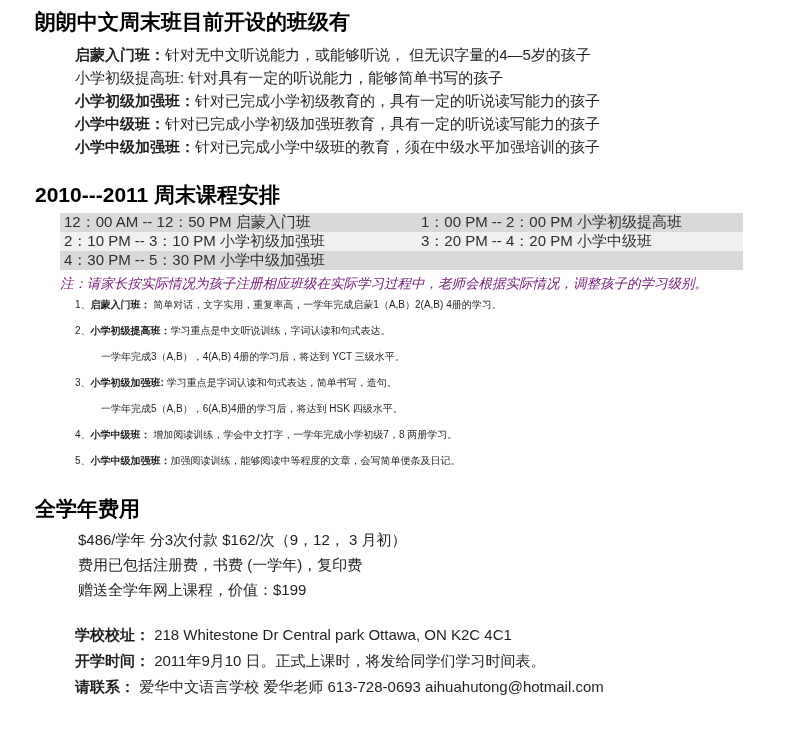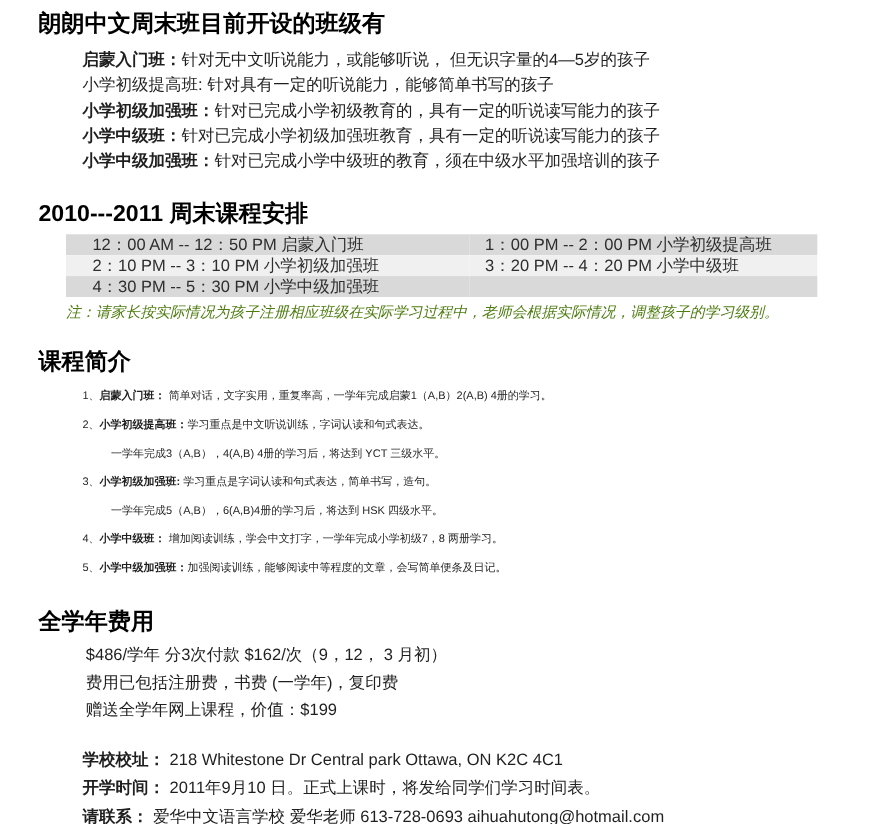--- a/index.html
+++ b/index.html
@@ -11,26 +11,26 @@
   .doc{padding-top:9px;}
   h1,h2{margin:0;padding-left:35px;font-size:21px;line-height:25px;font-weight:700;color:#000;}
   h1{margin-bottom:9px;}
   
   .class-list p{margin:0;padding-left:75px;font-size:15px;line-height:23px;}
   .cname{font-weight:700;text-align:center;}
   .cname.regular{font-weight:400;}
   
   .h-schedule{margin-top:24px;margin-bottom:6px;}
   table.schedule{border-collapse:collapse;margin-left:60px;width:683px;font-size:15px;color:#2e2e2e;table-layout:fixed;}
-  table.schedule td{height:16px;padding:0 0 0 24px;vertical-align:middle;white-space:nowrap;}
+  table.schedule td{height:16px;padding:0 0 0 4px;vertical-align:middle;white-space:nowrap;}
   table.schedule td.c1{width:343px;}
   table.schedule td.c2{padding-left:14px;}
   table.schedule tr:nth-child(odd) td{background:#d9d9d9;}
   table.schedule tr:nth-child(even) td{background:#f0f0f0;}
-  .note{margin:5px 0 0 60px;font-size:13.5px;font-style:italic;color:#4d7c0f;line-height:17px;}
+  .note{margin:5px 0 0 60px;font-size:13.5px;font-style:italic;color:#701a75;line-height:17px;}
   
   .h-intro{margin-top:24px;margin-bottom:7px;}
   .intro-item{font-size:10px;line-height:26px;padding-left:101px;}
   .intro-item p{margin:0;}
   .intro-item .line1{text-indent:-26px;}
   
   .h-fees{margin-top:23px;margin-bottom:5px;font-family:Liberation Serif, serif;}
   .fees p{margin:0;padding-left:78px;font-size:15px;line-height:25px;}
   
   .contact{margin-top:20px;}
@@ -66,21 +66,20 @@
       </tr>
       <tr>
         <td class="c1">4：30 PM -- 5：30 PM 小学中级加强班</td>
         <td class="c2"></td>
       </tr>
     </tbody>
   </table>
 
   <p class="note">注：请家长按实际情况为孩子注册相应班级在实际学习过程中，老师会根据实际情况，调整孩子的学习级别。</p>
 
-  <h2 class="h-intro">课程简介</h2>
 
   <div class="intro-list">
     <div class="intro-item">
       <p class="line1"><span>1、</span><span class="cname">启蒙入门班：</span><span> 简单对话，文字实用，重复率高，一学年完成启蒙1（A,B）2(A,B) 4册的学习。</span></p>
     </div>
     <div class="intro-item">
       <p class="line1"><span>2、</span><span class="cname">小学初级提高班：</span><span>学习重点是中文听说训练，字词认读和句式表达。</span></p>
       <p class="cont">一学年完成3（A,B），4(A,B)  4册的学习后，将达到 YCT 三级水平。</p>
     </div>
     <div class="intro-item">

